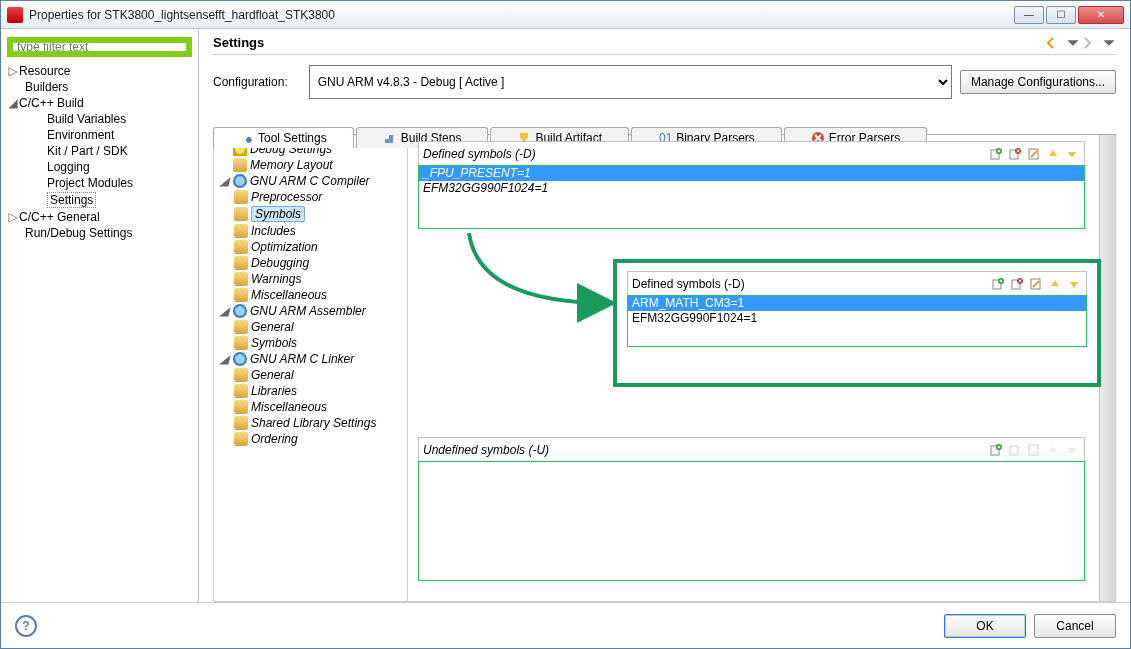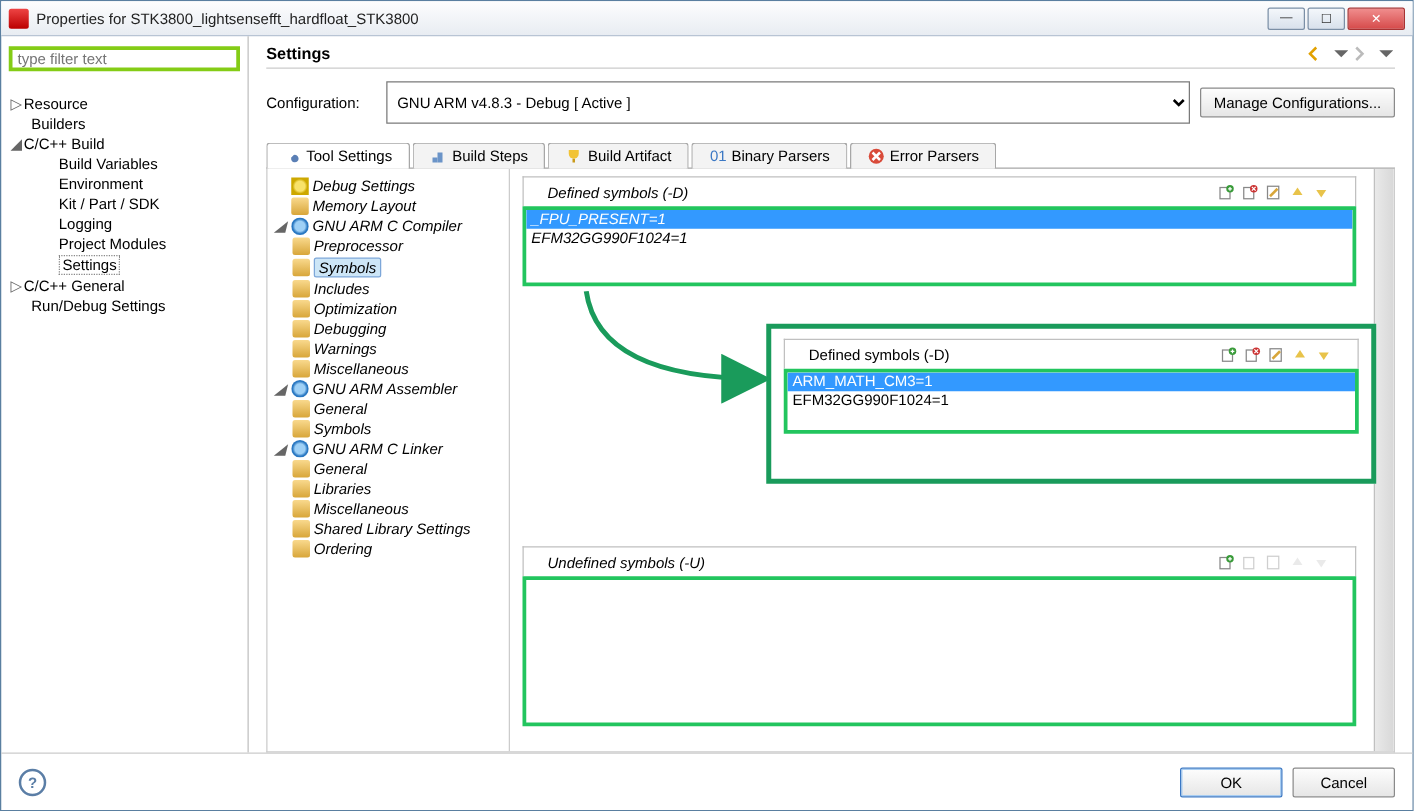--- a/index.html
+++ b/index.html
@@ -8,61 +8,61 @@
   .titlebar { height: 28px; background: linear-gradient(#fdfdfe, #e8ecf2); border-bottom: 1px solid #b8c4d4; display: flex; align-items: center; padding: 0 6px; justify-content: center; }
   .titlebar .appicon { width: 16px; height: 16px; background: linear-gradient(#e44,#b00); border-radius: 2px; margin-right: 6px; }
   .titlebar .title { flex: 1; color: #222; }
   .winbtns { display: flex; gap: 2px; }
   .winbtn { width: 30px; height: 18px; border: 1px solid #7b8fa6; background: linear-gradient(#f4f7fb,#d8e1ec); border-radius: 2px; display:flex;align-items:center;justify-content:center; font-size:10px; color:#333;}
   .winbtn.close { background: linear-gradient(#f08d8d,#d64b4b); border-color:#a83232; color:#fff; width:46px;}
 
   .body { flex: 1; display: flex; min-height: 0; }
 
   .leftpane { width: 198px; border-right: 1px solid #c0c0c0; display:flex; flex-direction:column; padding: 8px 6px; }
-  .filter { height: 20px; border: 3px solid #84cc16; padding: 2px 4px; color: #a21caf; background:#fff; }
-  .navtree { margin-top: 18px; font-size: 12px; color:#000; }
+  .filter { height: 20px; border: 6px solid #84cc16; padding: 2px 4px; color: #a21caf; background:#fff; }
+  .navtree { margin-top: 6px; font-size: 12px; color:#000; }
   .navtree .node { padding: 1px 0; white-space: nowrap; }
   .navtree .twist { display:inline-block; width:12px; text-align:center; color:#666; }
   .navtree .indent1 { padding-left: 18px; }
   .navtree .indent2 { padding-left: 40px; }
   .navtree .sel { background: #fff; border:1px dotted #888; display:inline-block; padding:0 2px;}
 
   .rightpane { flex:1; display:flex; flex-direction:column; padding: 6px 14px 0 14px; min-width:0;}
 
   .headerrow { display:flex; align-items:center; border-bottom: 1px solid #ccc; padding-bottom:4px; margin-bottom:10px;}
   .headerrow h1 { font-size: 13px; font-weight: bold; margin:0; flex:1; }
   .arrowbtn { width:14px; height:14px; margin-left:8px; }
 
   .configrow { display:flex; align-items:center; gap:8px; margin-bottom: 14px; }
   .configrow label { }
   .configrow select { flex:1; height:34px; border:1px solid #7a7a7a; background:#fff; padding:0 4px;margin-left:13px;}
   .configrow button { height:24px; padding:0 10px; border:1px solid #8a8a8a; background:linear-gradient(#fdfdfd,#e6e6e6); border-radius:2px;}
 
   .tabset { display:flex; border-bottom:1px solid #a7a7a7; }
-  .tab { display:flex; align-items:center; gap:4px; padding:3px 13px; border:1px solid #a7a7a7; border-bottom:none; background:#f3f3f3; border-radius:3px 3px 0 0; margin-right:2px; position:relative; top:1px;}
+  .tab { display:flex; align-items:center; gap:4px; padding:3px 26px; border:1px solid #a7a7a7; border-bottom:none; background:#f3f3f3; border-radius:3px 3px 0 0; margin-right:2px; position:relative; top:14px;}
   .tab.active { background:#fff; }
   .tabicon { width:14px; height:14px; display:inline-block;}
 
   .tabbody { display:flex; min-height:0; flex:1; }
 
   .tooltree { width: 194px; border-right:1px solid #ccc; padding:6px 4px 0 4px; overflow:auto; }
   .tooltree .tn { display:flex; align-items:center; padding:1px 0; white-space:nowrap; gap:3px;}
   .tooltree .tw { width:12px; text-align:center; color:#666; }
   .tooltree .ic { width:14px; height:14px; display:inline-block;}
   .ic-sprocket { background: radial-gradient(circle, #f8e26a 40%, #cda800 60%);}
   .ic-globe { background: radial-gradient(circle,#9ed0f6 40%,#2a78c2 60%), radial-gradient(circle,#fff 20%,transparent 21%); border-radius:50%;}
   .ic-folder { background: linear-gradient(#f9d98d,#d8a63a); border-radius:2px;}
   .tooltree .seltn { background:#cde6f7; border:1px solid #7da7d9; border-radius:2px; padding:0 3px;}
   .tooltree .lv1 { padding-left: 16px;}
 
   .symbolpane { flex:1; display:flex; flex-direction:column; padding:6px 14px 6px 10px; min-width:0; position:relative;}
-  .panelhdr { display:flex; align-items:center; border:1px solid #c0c0c0; border-bottom:none; background:#fff; height:24px; padding:0 19px;}
+  .panelhdr { display:flex; align-items:center; border:1px solid #c0c0c0; border-bottom:none; background:#fff; height:24px; padding:0 4px;}
   .panelhdr .lbl { flex:1; }
   .toolbtn { width:16px; height:16px; margin-left:3px; display:inline-flex; align-items:center; justify-content:center; border-radius:2px;}
-  .listbox { border:3px solid #22c55e; background:#fff; height:64px; overflow:hidden;}
+  .listbox { border:1px solid #22c55e; background:#fff; height:64px; overflow:hidden;}
   .listbox .item { padding:0 4px; line-height:15px; }
   .listbox .item.sel2 { background:#3399ff; color:#fff; }
 
   .group2 { margin-top:8px; }
   .listbox.big { height: 120px; margin-bottom:8px; }
 
   
   .callout { position:absolute; left:612px; top:258px; width:488px; height:128px; border:4px solid #1a9b5b; background:#fff; padding:8px 10px; z-index:5;}
   .callout .panelhdr { border:none; height:24px; }
   .callout .listbox { height:52px; }

